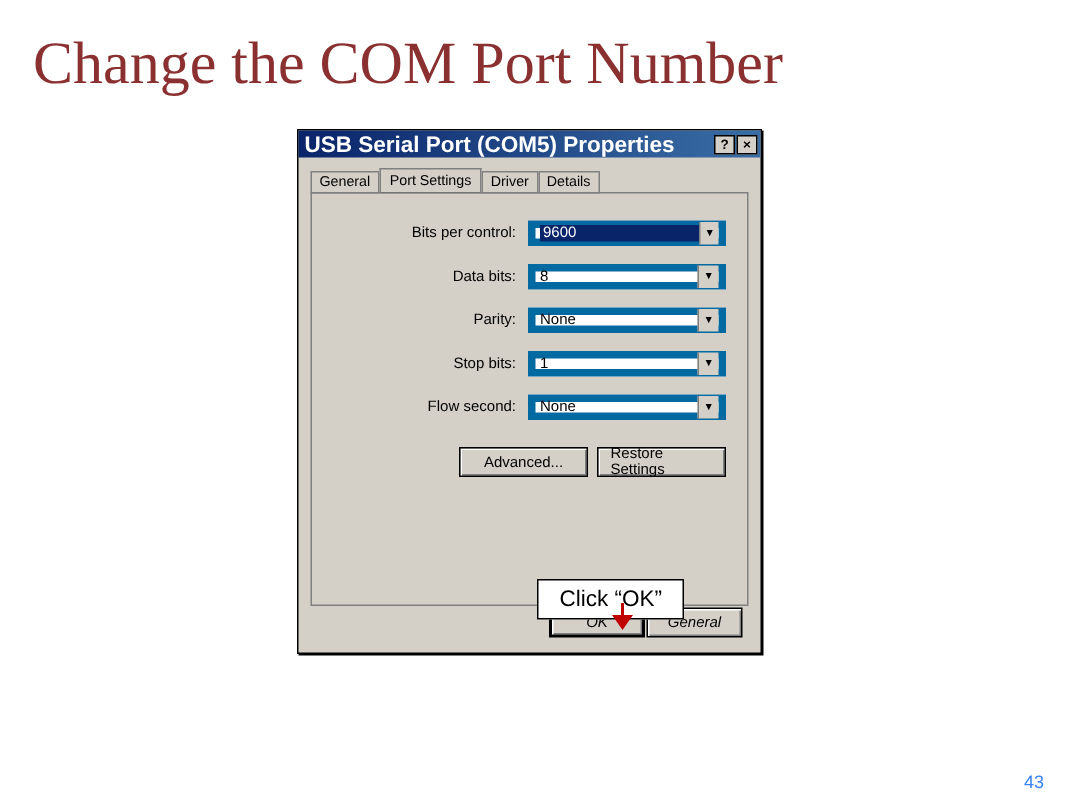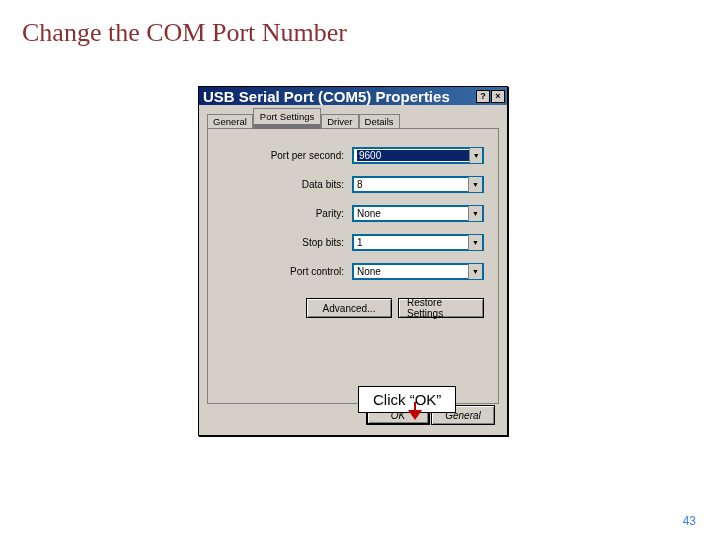--- a/index.html
+++ b/index.html
@@ -6,21 +6,21 @@
   body {
     margin: 0;
     width: 720px;
     height: 540px;
     background: #fff;
     font-family: Arial, sans-serif;
     position: relative;
   }
   .slide-title {
     font-family: "Times New Roman", serif;
-    font-size: 26px;
+    font-size: 40px;
     color: #8b3030;
     padding: 18px 20px 0 22px;
   }
   .page-num {
     position: absolute;
     right: 24px;
     bottom: 12px;
     font-size: 12px;
     color: #3b82f6;
   }
@@ -77,21 +77,21 @@
     margin-right: 0;
     position: relative;
   }
   .tab.inactive {
     border-bottom: 1px solid #808080;
     background: #d4d0c8;
     margin-top: 2px;
     padding: 1px 5px;
   }
   .tab.active {
-    border-bottom: 5px solid #737373;
+    border-bottom: 1px solid #737373;
     z-index: 2;
   }
   .tab-panel {
     border: 1px solid #808080;
     height: 276px;
     padding: 18px 14px 10px 14px;
     position: relative;
   }
   .form-row {
     display: flex;
@@ -102,21 +102,21 @@
     width: 130px;
     text-align: right;
     padding-right: 8px;
     font-size: 10px;
     color: #000;
   }
   .select {
     flex: 1;
     height: 17px;
     background: #fff;
-    border: 2px solid #0369a1;
+    border: 5px solid #0369a1;
     display: flex;
     align-items: center;
     justify-content: space-between;
     padding: 0 0 0 3px;
     font-size: 10px;
     position: relative;
   }
   .select.highlighted .sel-val {
     background: #0a246a;
     color: #fff;
@@ -201,21 +201,21 @@
   <div class="body-area">
     <div class="tabs">
       <div class="tab inactive">General</div>
       <div class="tab active">Port Settings</div>
       <div class="tab inactive">Driver</div>
       <div class="tab inactive">Details</div>
     </div>
     <div class="tab-panel">
 
       <div class="form-row">
-        <label>Port per second:</label>
+        <label>Bits per control:</label>
         <div class="select highlighted">
           <span class="sel-val">9600</span>
           <span class="chev">▼</span>
         </div>
       </div>
 
       <div class="form-row">
         <label>Data bits:</label>
         <div class="select">
           <span>8</span>
@@ -233,21 +233,21 @@
 
       <div class="form-row">
         <label>Stop bits:</label>
         <div class="select">
           <span>1</span>
           <span class="chev">▼</span>
         </div>
       </div>
 
       <div class="form-row">
-        <label>Port control:</label>
+        <label>Flow second:</label>
         <div class="select">
           <span>None</span>
           <span class="chev">▼</span>
         </div>
       </div>
 
       <div class="panel-btn-row">
         <div class="btn">Advanced...</div>
         <div class="btn">Restore Settings</div>
       </div>

